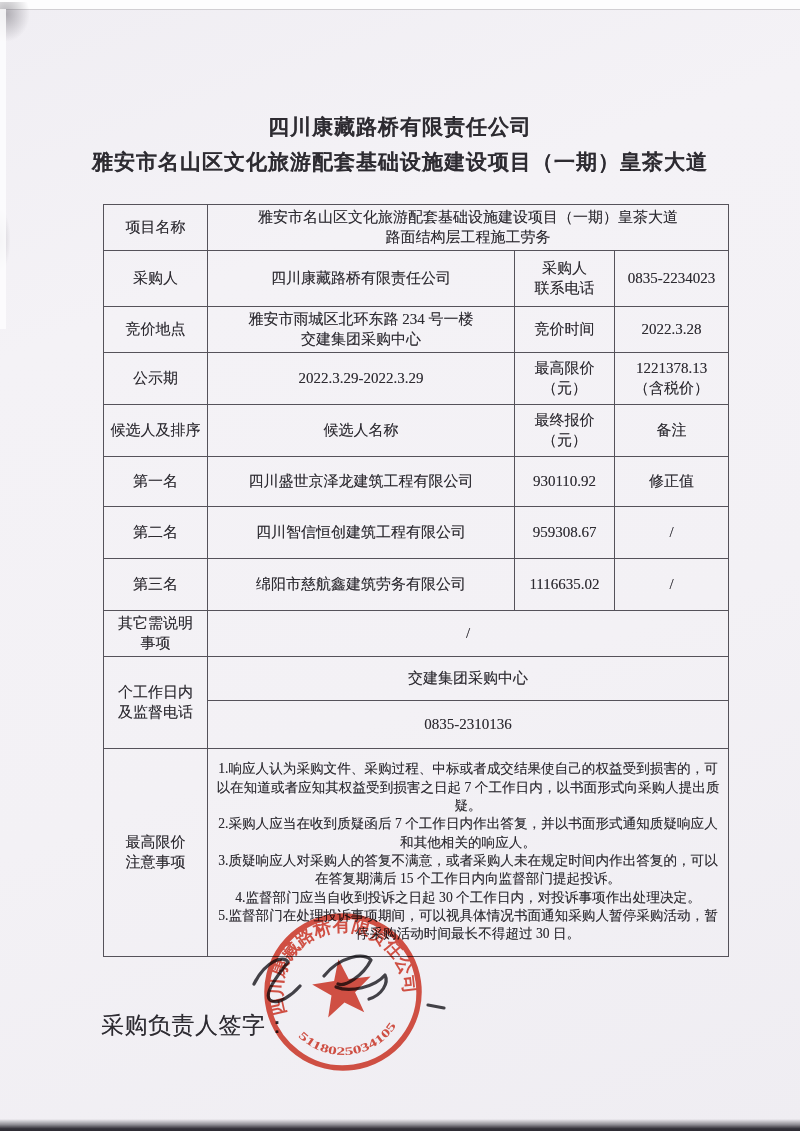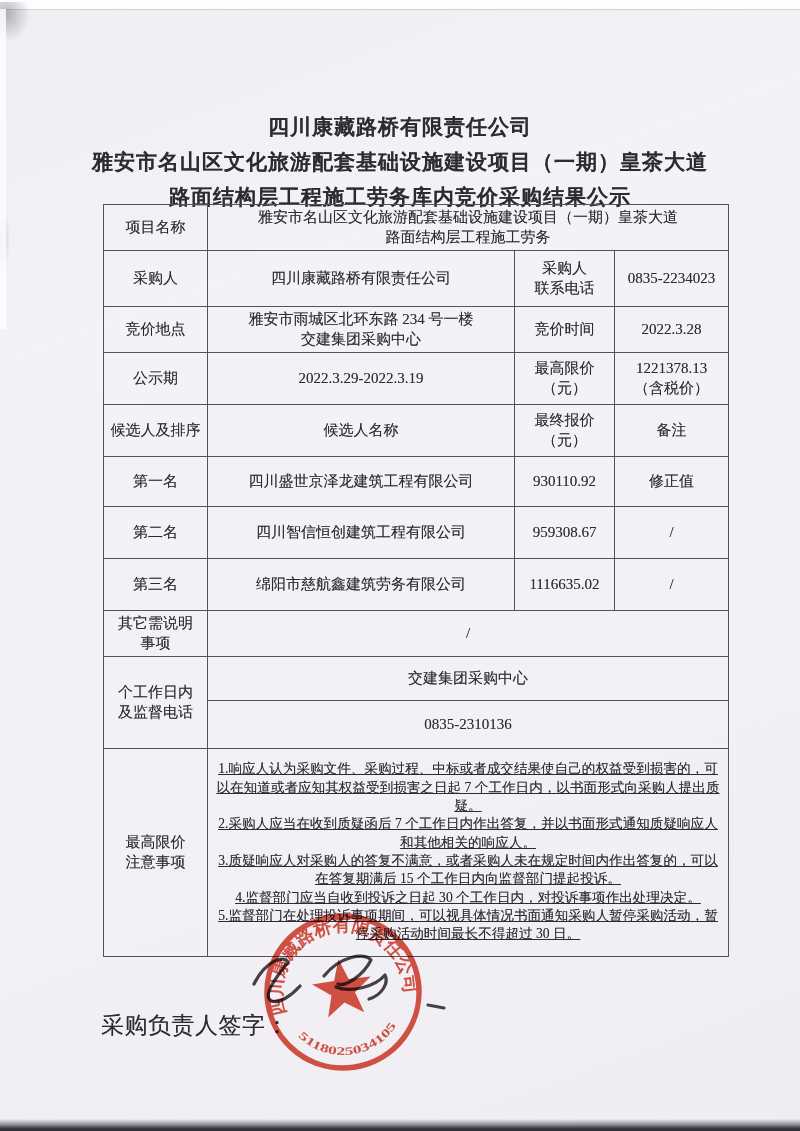--- a/index.html
+++ b/index.html
@@ -54,21 +54,20 @@
     text-align:center;vertical-align:middle;
     padding:2px 6px;line-height:1.35;
     text-shadow:0 0 .6px rgba(45,42,50,.45);
     overflow:hidden;
   }
   td.pre{white-space:pre-line;}
   td.left{text-align:left;padding-left:10px;}
   td.objection{
     text-align:left;font-size:13.6px;line-height:21px;
     padding:4px 10px 4px 11px;
-    text-decoration:underline;
   }
   .sign-label{
     position:absolute;left:101px;top:1010px;
     font-size:23px;letter-spacing:.5px;
     text-shadow:0 0 .6px rgba(45,42,50,.5);
   }
   svg.seal{position:absolute;left:253px;top:902px;mix-blend-mode:multiply;opacity:.88;}
   svg.seal .red-stroke{stroke:var(--seal-red);}
   svg.seal .red-fill{fill:var(--seal-red);}
   svg.seal text{fill:var(--seal-red);font-family:"Liberation Serif","DejaVu Serif",serif;font-weight:700;}
@@ -80,21 +79,20 @@
 
 <div class="paper"></div>
 <div class="top-strip"></div>
 <div class="corner-smudge"></div>
 <div class="edge-smudge"></div>
 <div class="left-sliver"></div>
 
 <div class="titles">
   <div>四川康藏路桥有限责任公司</div>
   <div>雅安市名山区文化旅游配套基础设施建设项目（一期）皇茶大道</div>
-  <div>路面结构层工程施工劳务库内竞价采购结果公示</div>
 </div>
 
 <table class="doc">
   <colgroup>
     <col style="width:104px">
       <col style="width:307px">
       <col style="width:100px">
       <col style="width:114px">
   </colgroup>
   <tbody>
@@ -112,21 +110,21 @@
     </tr>
     <tr style="height:46px">
       <td>竞价地点</td>
       <td class="pre">雅安市雨城区北环东路 234 号一楼
 交建集团采购中心</td>
       <td>竞价时间</td>
       <td>2022.3.28</td>
     </tr>
     <tr style="height:52px">
       <td>公示期</td>
-      <td>2022.3.29-2022.3.19</td>
+      <td>2022.3.29-2022.3.29</td>
       <td class="pre">最高限价
 （元）</td>
       <td class="pre">1221378.13
 （含税价）</td>
     </tr>
     <tr style="height:52px">
       <td>候选人及排序</td>
       <td>候选人名称</td>
       <td class="pre">最终报价
 （元）</td>

